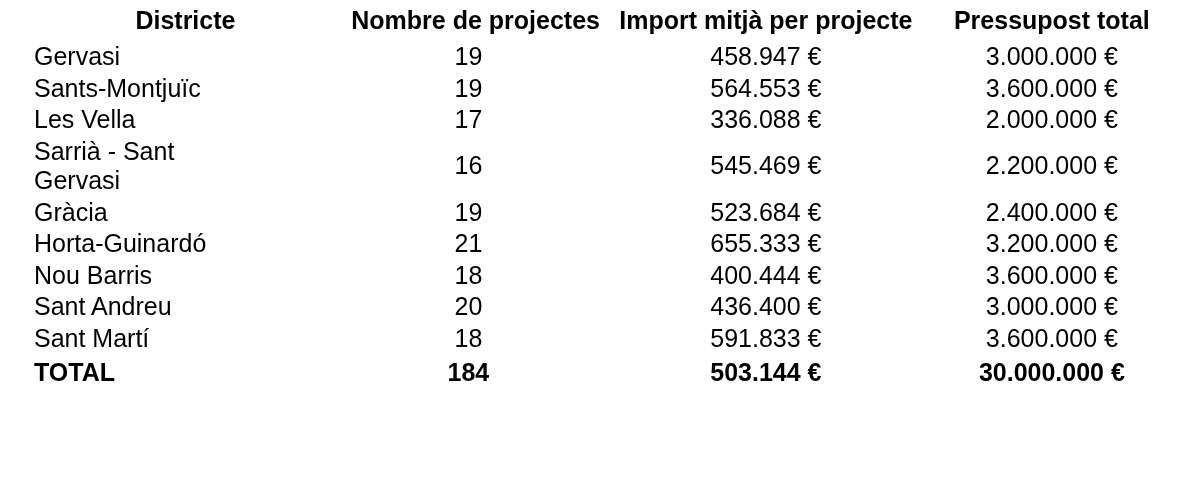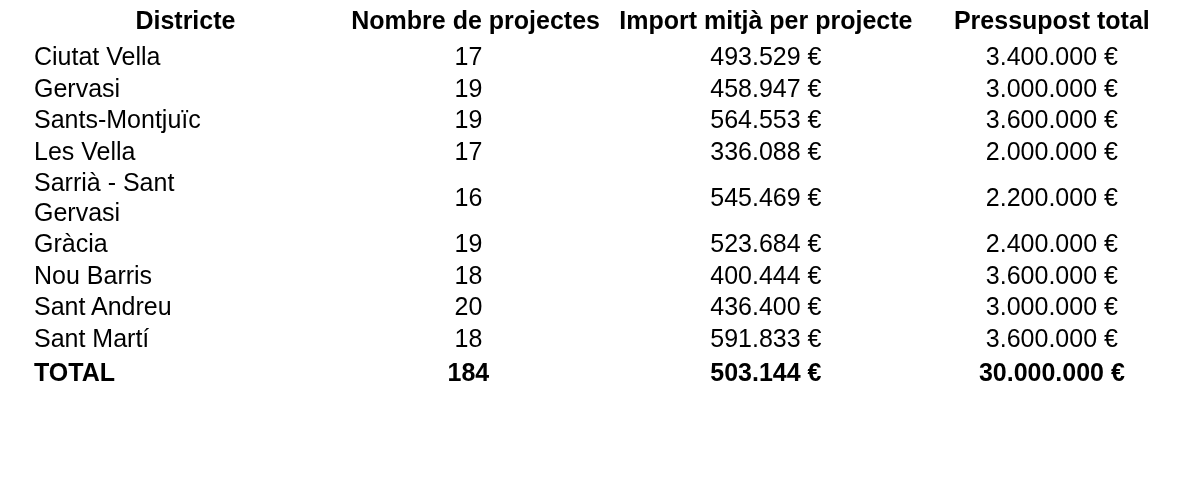--- a/index.html
+++ b/index.html
@@ -84,28 +84,20 @@
       <tr>
         <th class="h-district">Districte</th>
         <th class="h-num">Nombre de projectes</th>
         <th class="h-avg">Import mitjà per projecte</th>
         <th class="h-total">Pressupost total</th>
       </tr>
     </thead>
     <tbody>
       <tr>
         <td class="c-name">
-            <span class="name-wrap">Ciutat Vella</span>
-          </td>
-        <td class="c-count">17</td>
-        <td class="c-average">493.529 €</td>
-        <td class="c-budget">3.400.000 €</td>
-      </tr>
-      <tr>
-        <td class="c-name">
             <span class="name-wrap">Gervasi</span>
           </td>
         <td class="c-count">19</td>
         <td class="c-average">458.947 €</td>
         <td class="c-budget">3.000.000 €</td>
       </tr>
       <tr>
         <td class="c-name">
             <span class="name-wrap">Sants-Montjuïc</span>
           </td>
@@ -132,20 +124,28 @@
       <tr>
         <td class="c-name">
             <span class="name-wrap">Gràcia</span>
           </td>
         <td class="c-count">19</td>
         <td class="c-average">523.684 €</td>
         <td class="c-budget">2.400.000 €</td>
       </tr>
       <tr>
         <td class="c-name">
+            <span class="name-wrap">Horta-Guinardó</span>
+          </td>
+        <td class="c-count">21</td>
+        <td class="c-average">655.333 €</td>
+        <td class="c-budget">3.200.000 €</td>
+      </tr>
+      <tr>
+        <td class="c-name">
             <span class="name-wrap">Nou Barris</span>
           </td>
         <td class="c-count">18</td>
         <td class="c-average">400.444 €</td>
         <td class="c-budget">3.600.000 €</td>
       </tr>
       <tr>
         <td class="c-name">
             <span class="name-wrap">Sant Andreu</span>
           </td>

